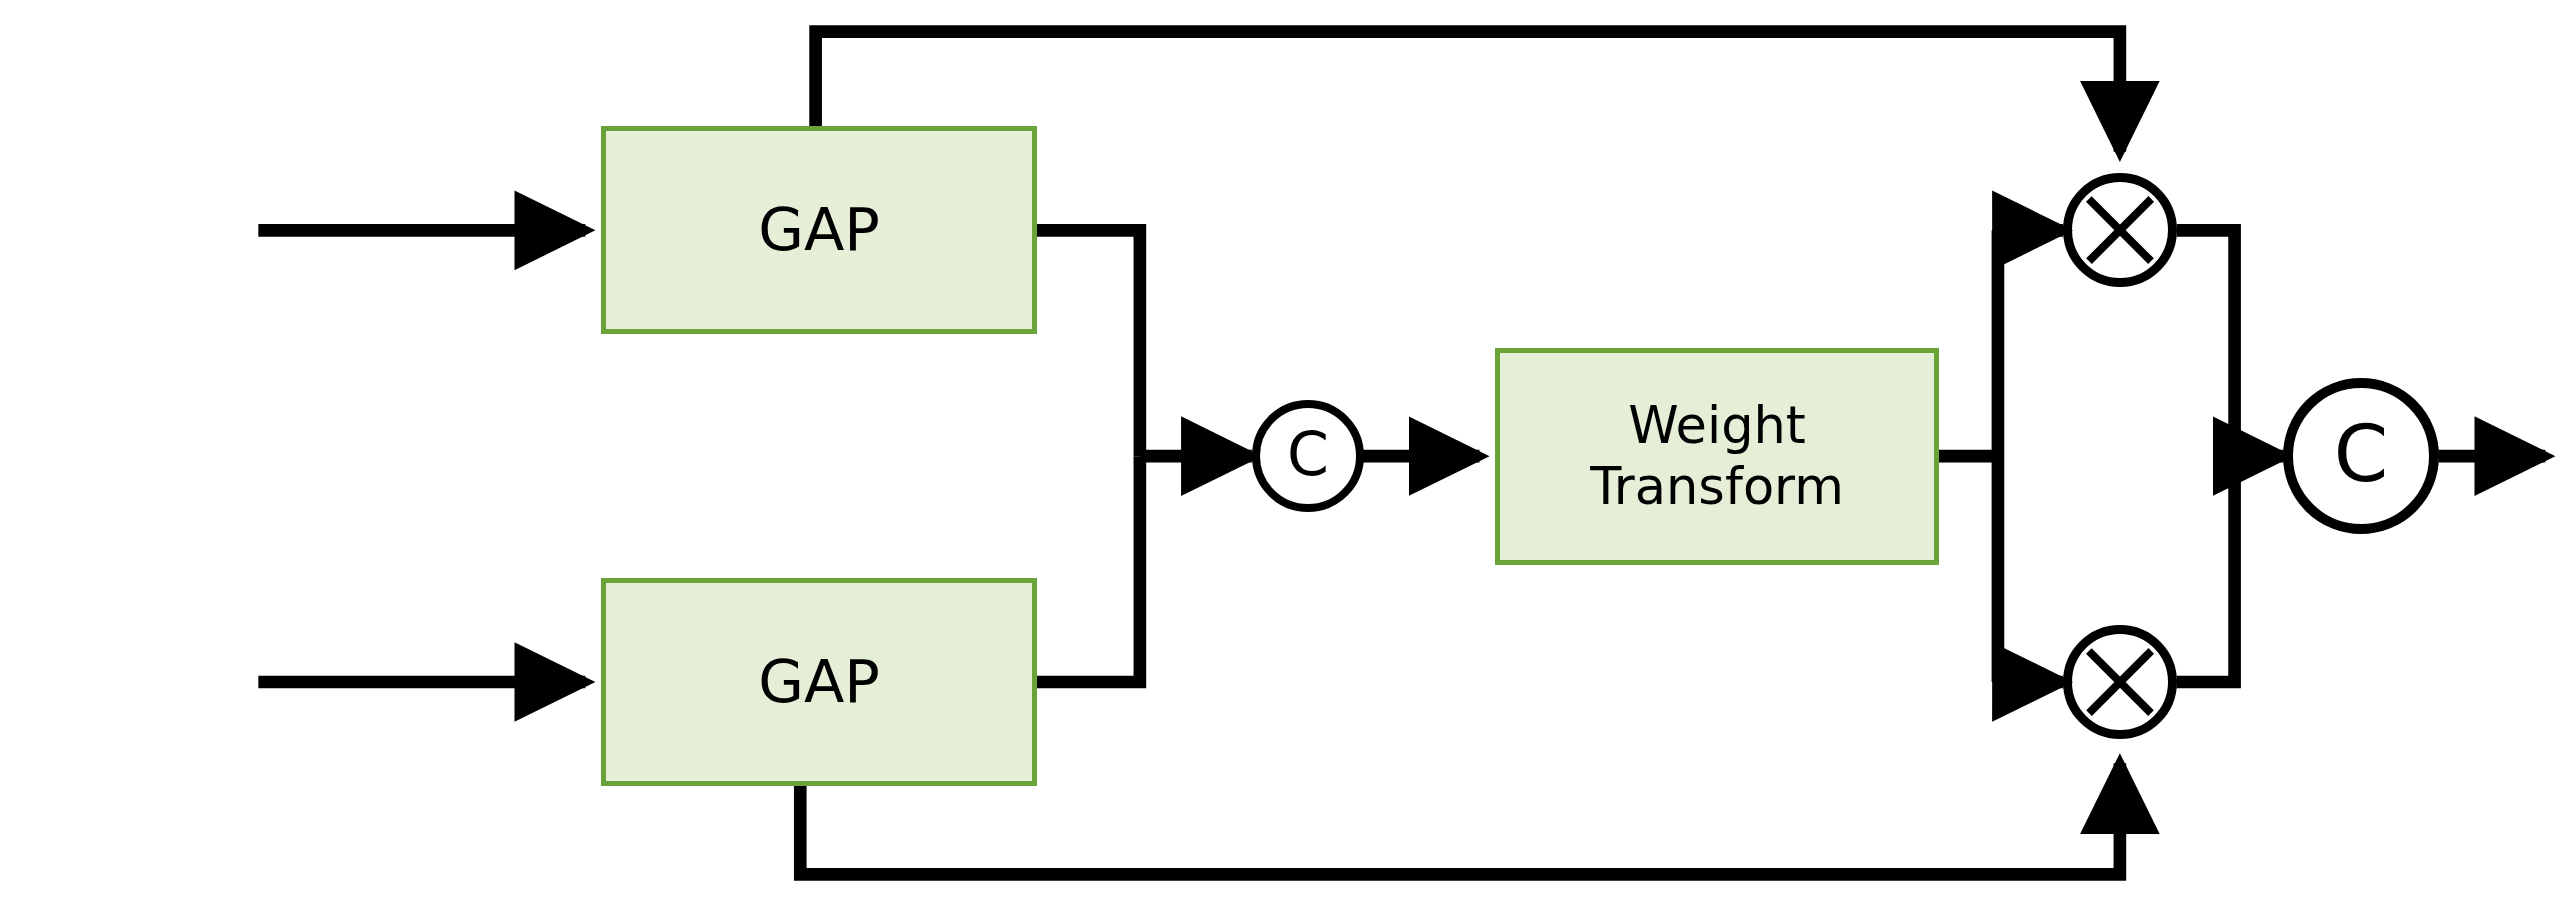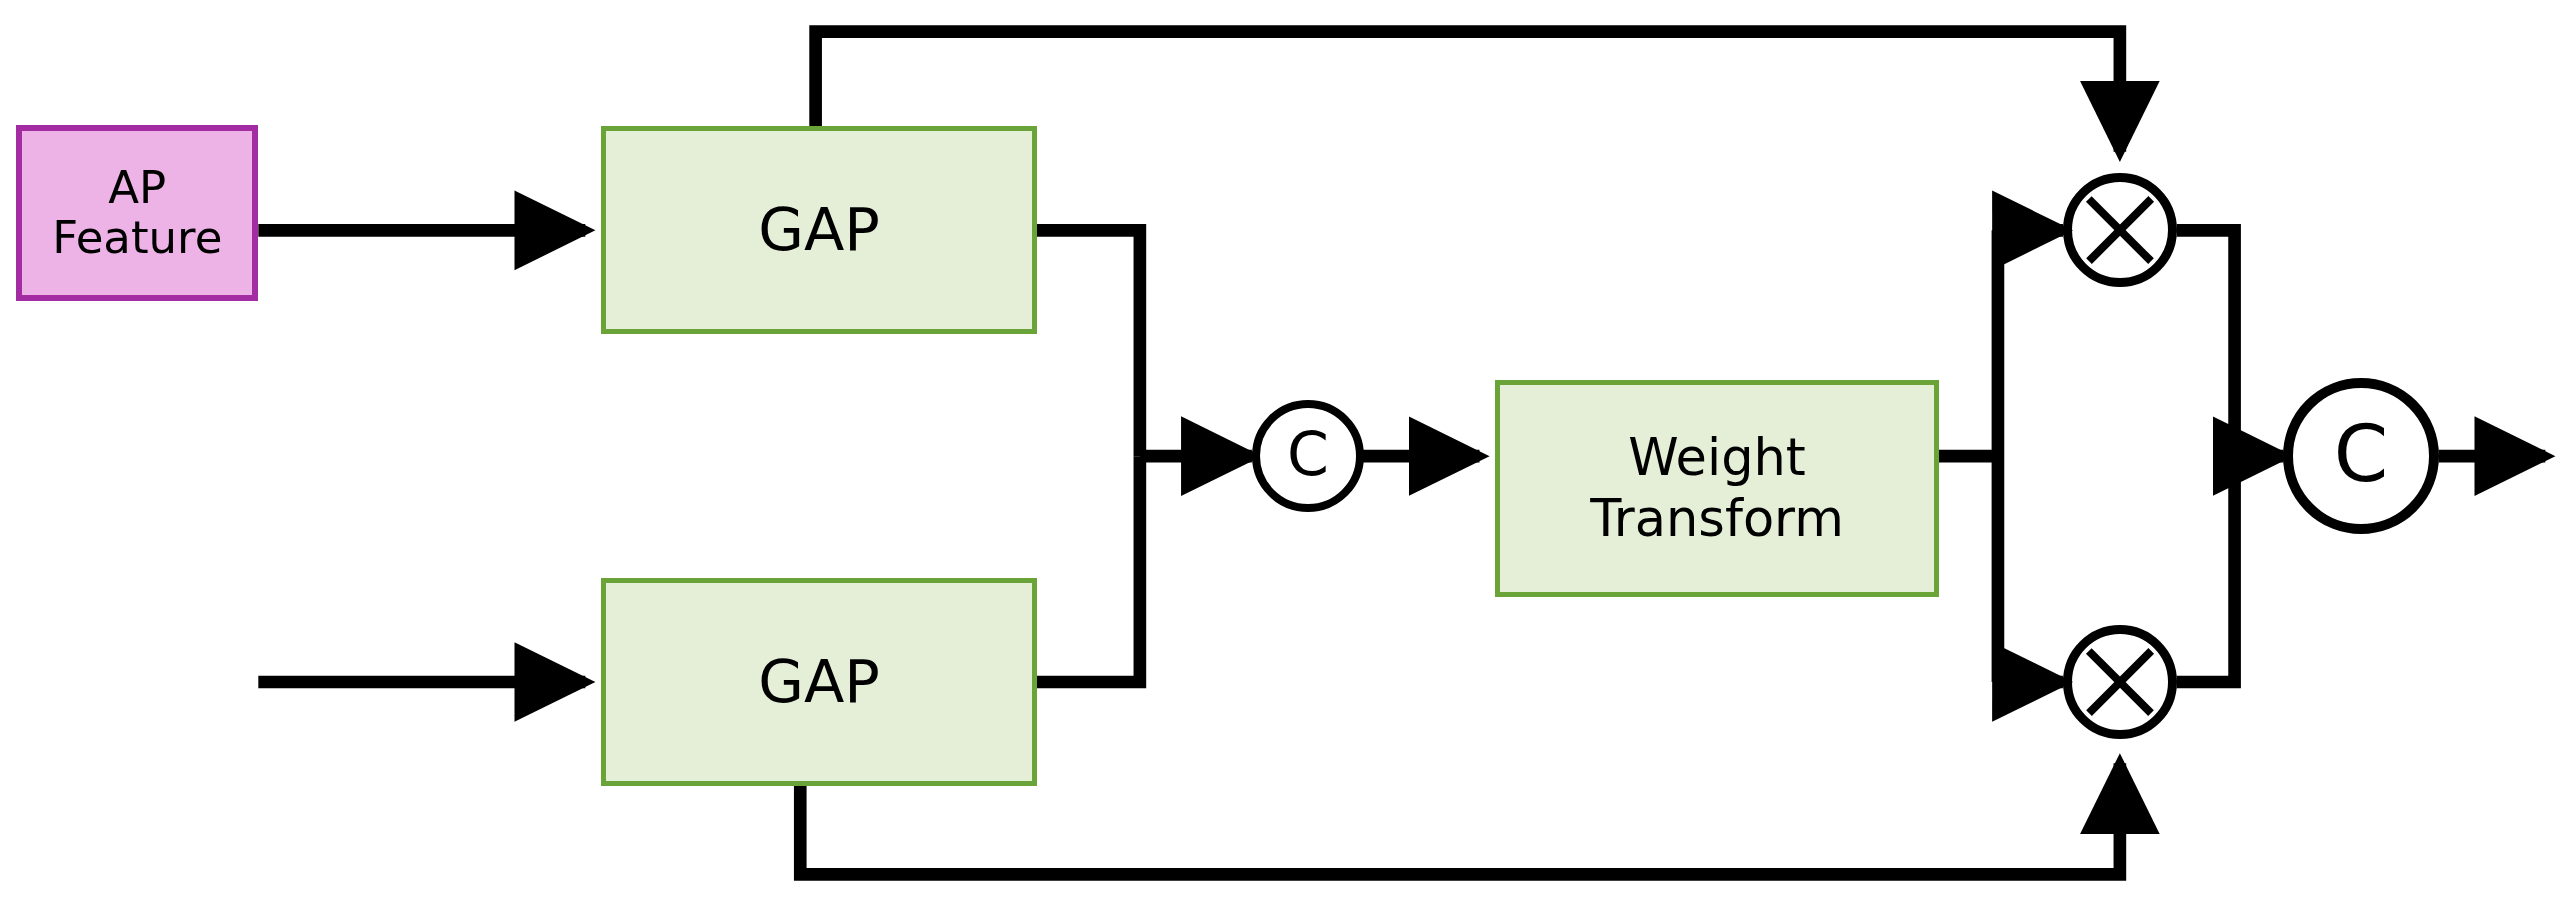--- a/index.html
+++ b/index.html
@@ -49,21 +49,20 @@
     font-size: 45px;
   }
   .box-op {
     background: #e5efd8;
     border: 5.4px solid #6aa338;
     font-size: 59px;
   }
   .box-op.two-line {
     font-size: 51px;
     line-height: 1.18;
-    margin-top: 32px;
   }
   
   .circle-node {
     position: absolute;
     box-sizing: border-box;
     border-radius: 50%;
     background: #ffffff;
     border: 8.1px solid #000000;
     display: flex;
     align-items: center;
@@ -141,23 +140,20 @@
 
       <path d="M 2410 755 L 2474 755 L 2474 505"></path>
 
       <path d="M 2474 505 L 2528 505" marker-end="url(#arrowhead)"></path>
 
       <path d="M 2700 505 L 2818 505" marker-end="url(#arrowhead)"></path>
 
     </g>
   </svg>
 
-  <div class="node-box box-feature" style="left:16.3px; top:125px; width:242px; height:176px;">
-    <span class="node-label">AP Feature</span>
-  </div>
 
 
   <div class="node-box box-op" style="left:601px; top:126px; width:436px; height:208px;">
     <span class="node-label">GAP</span>
   </div>
 
   <div class="node-box box-op" style="left:601px; top:578px; width:436px; height:208px;">
     <span class="node-label">GAP</span>
   </div>
 

